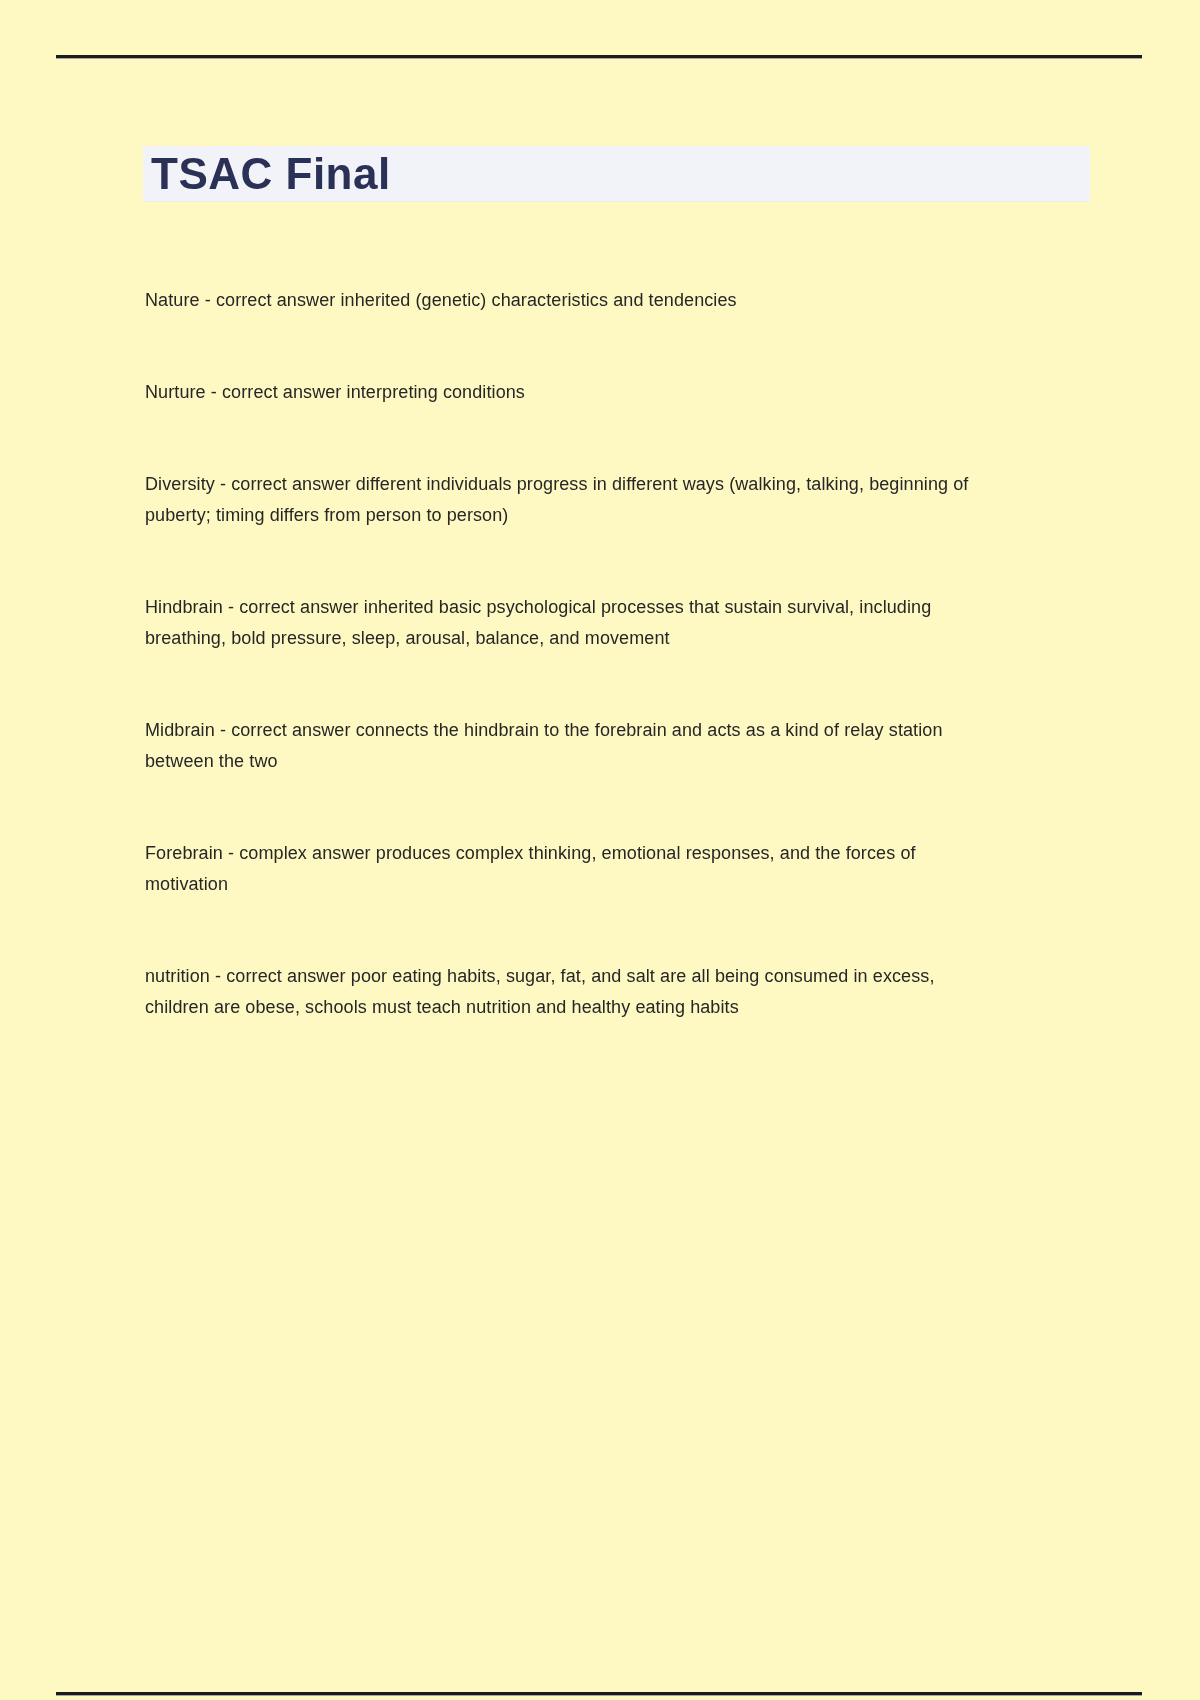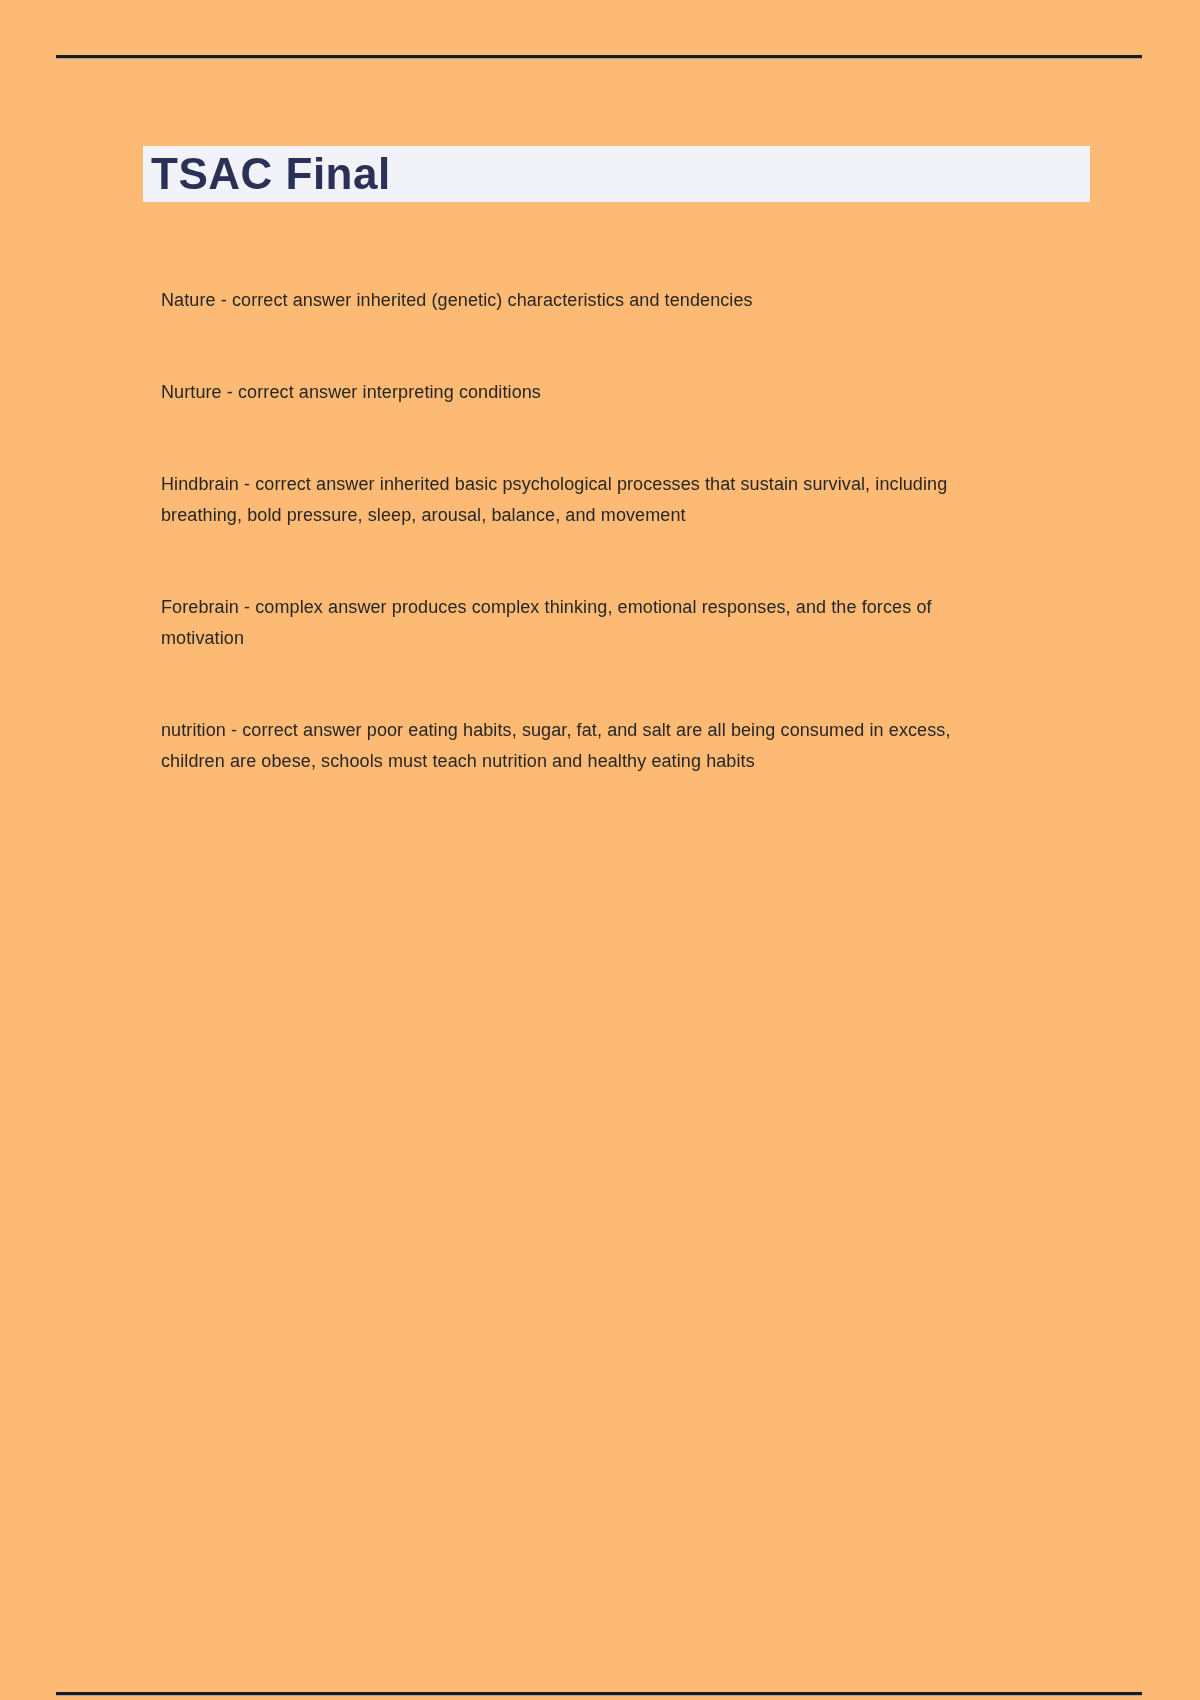--- a/index.html
+++ b/index.html
@@ -10,21 +10,21 @@
   body {
     width: 1200px;
     height: 1700px;
     position: relative;
     font-family: "Liberation Sans", sans-serif;
     overflow: hidden;
   }
   .page {
     position: absolute;
     inset: 0;
-    background: #fdba74;
+    background: #fef9c3;
   }
   .rule {
     position: absolute;
     left: 56px;
     width: 1086px;
     height: 3px;
     background: #1b1b1b;
     border-bottom: 1px solid #a5a5a5;
   }
   .rule-top    { top: 55px; }
@@ -52,21 +52,21 @@
     white-space: nowrap;
   }
 
   .qa-list {
     position: absolute;
     left: 145px;
     top: 285px;
     width: 950px;
   }
   .qa-item {
-    margin: 0 0 61px 16px;
+    margin: 0 0 61px 0;
     font-size: 18px;
     line-height: 31px;
     color: #262626;
     white-space: pre-line;
     letter-spacing: 0.1px;
   }
 </style>
 </head>
 <body>
 
@@ -74,22 +74,26 @@
 
   <div class="rule rule-top"></div>
 
   <div class="title-banner">
     <h1 class="title-text">TSAC Final</h1>
   </div>
 
   <div class="qa-list">
     <p class="qa-item">Nature - correct answer inherited (genetic) characteristics and tendencies</p>
     <p class="qa-item">Nurture - correct answer interpreting conditions</p>
+    <p class="qa-item">Diversity - correct answer different individuals progress in different ways (walking, talking, beginning of
+puberty; timing differs from person to person)</p>
     <p class="qa-item">Hindbrain - correct answer inherited basic psychological processes that sustain survival, including
 breathing, bold pressure, sleep, arousal, balance, and movement</p>
+    <p class="qa-item">Midbrain - correct answer connects the hindbrain to the forebrain and acts as a kind of relay station
+between the two</p>
     <p class="qa-item">Forebrain - complex answer produces complex thinking, emotional responses, and the forces of
 motivation</p>
     <p class="qa-item">nutrition - correct answer poor eating habits, sugar, fat, and salt are all being consumed in excess,
 children are obese, schools must teach nutrition and healthy eating habits</p>
   </div>
 
   <div class="rule rule-bottom"></div>
 
 </div>
 

